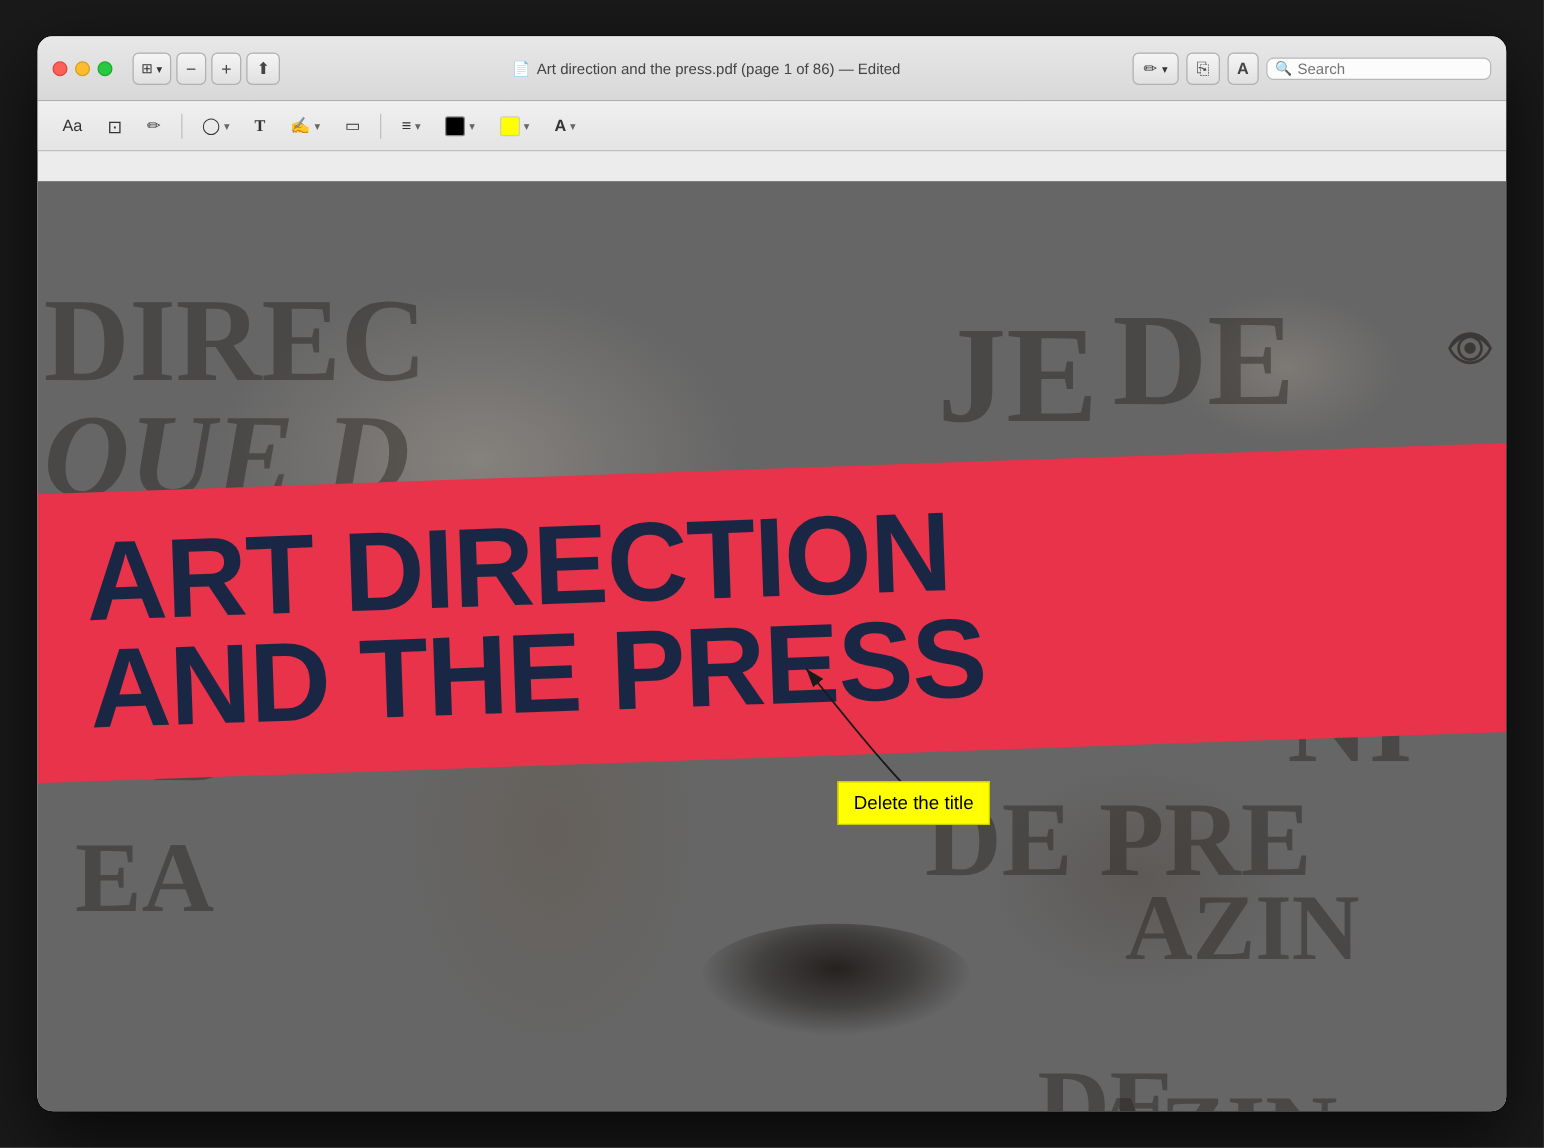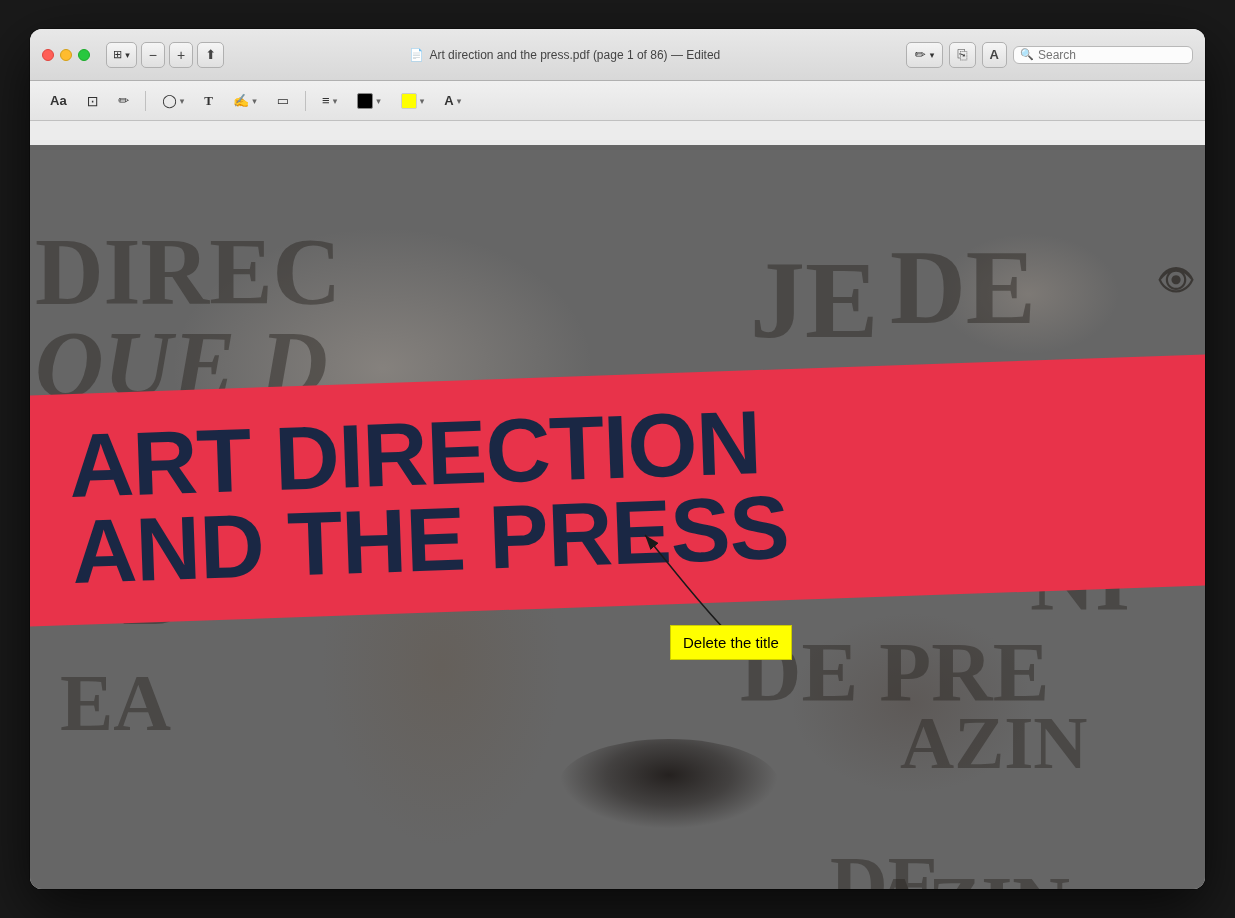--- a/index.html
+++ b/index.html
@@ -315,21 +315,21 @@
       </div>
       <div class="search-wrapper">
         <span class="search-icon-inner">🔍</span>
         <input type="text" placeholder="Search" style="">
       </div>
     </div>
   </div>
 
   <div class="toolbar">
     <div class="tool-btn">
-      <span style="font-size:13px; font-weight:700;">Aa</span>
+      <span style="font-size:13px; font-weight:400;">Aa</span>
     </div>
     <div class="tool-btn">
       <span style="font-size:14px;">⊡</span>
     </div>
     <div class="tool-btn">
       <span style="font-size:13px;">✏</span>
     </div>
     <div class="tool-separator"></div>
     <div class="tool-btn">
       <span style="font-size:13px;">◯</span>

